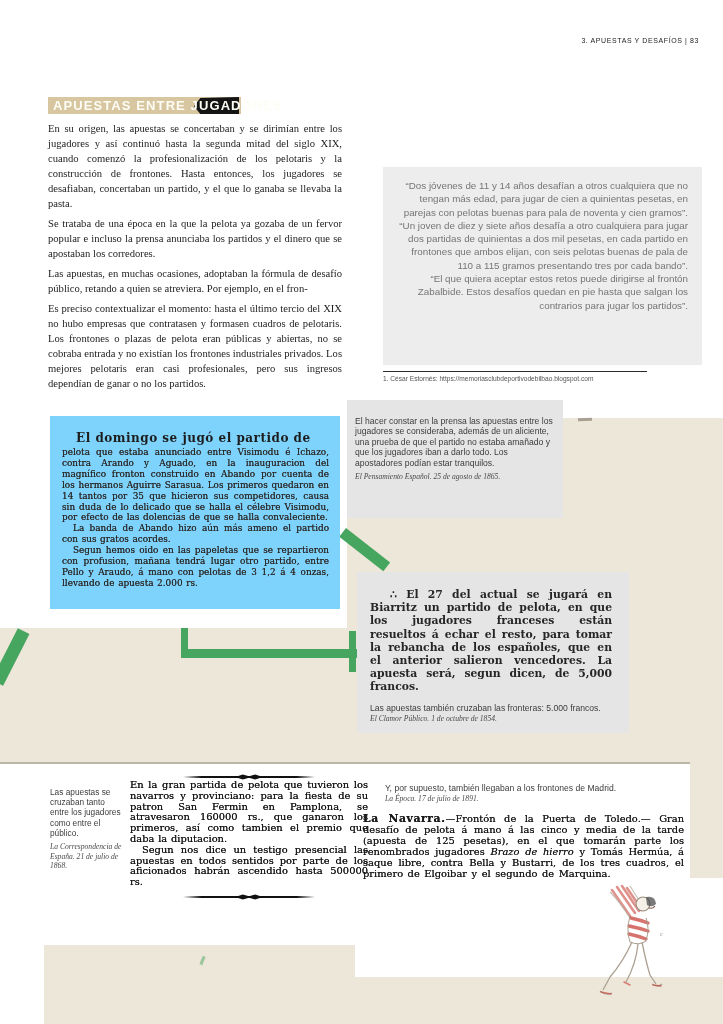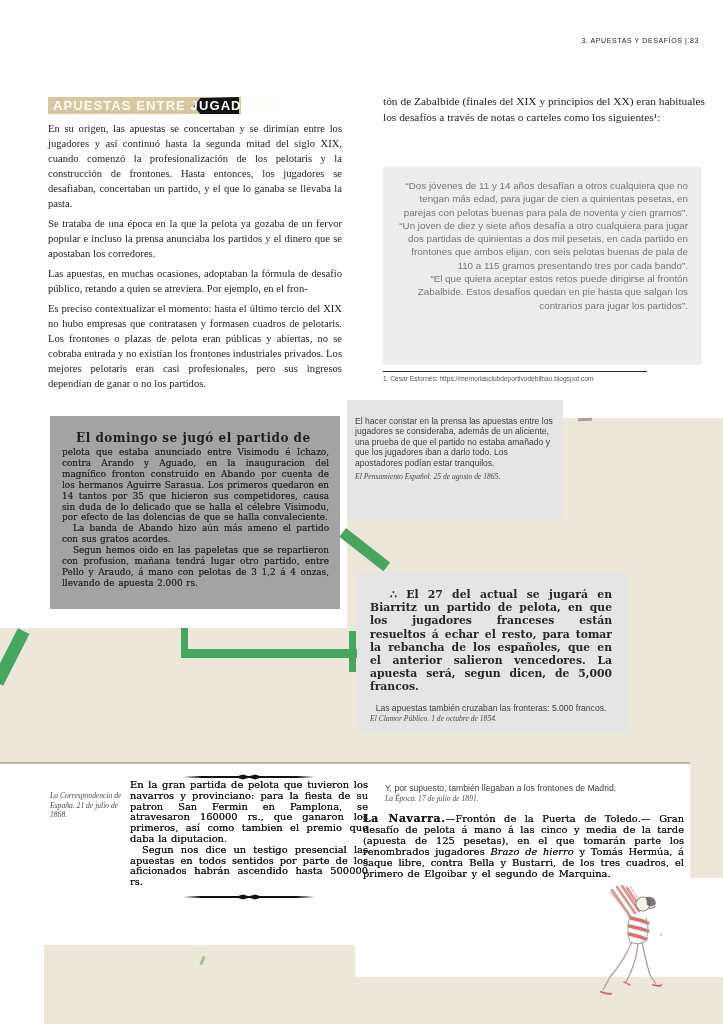--- a/index.html
+++ b/index.html
@@ -36,21 +36,21 @@
   .footnote{left:383px;top:375px;width:312px;font-family:"Liberation Sans",sans-serif;
         font-size:6.6px;color:#555;}
 
   
   .cream{position:absolute;background:#ece7d9;}
   .cream-b{border-bottom:2px solid #bcb6a7;}
   .green{position:absolute;background:#46a55e;z-index:2;}
 
   
   .whitebox{position:absolute;background:#e5e5e5;z-index:3;box-sizing:border-box;}
-  .yellowbox{position:absolute;background:#a3a3a3;z-index:3;box-sizing:border-box;}
+  .yellowbox{position:absolute;background:#7dd3fc;z-index:3;box-sizing:border-box;}
 
   .np{font-family:"DejaVu Serif",serif;color:#262626;text-align:justify;}
   .np p{margin:0;}
   .np p + p{text-indent:11px;}
 
   .np-lead-abando{font-family:"DejaVu Serif",serif;font-weight:bold;font-size:12px;
         letter-spacing:.5px;color:#1d1d1d;margin:0 0 2px 14px;white-space:nowrap;}
   .np-abando{font-size:8.9px;line-height:10.9px;word-spacing:.8px;color:#2a2a2a;
         text-shadow:0 0 .4px #3a3a3a;}
 
@@ -95,21 +95,20 @@
     <div class="title-text">APUESTAS ENTRE JUGADORES</div>
   </div>
 
   <div class="abs col1">
       <p>En su origen, las apuestas se concertaban y se dirimían entre los jugadores y así continuó hasta la segunda mitad del siglo XIX, cuando comenzó la profesionalización de los pelotaris y la construcción de frontones. Hasta entonces, los jugadores se desafiaban, concertaban un partido, y el que lo ganaba se llevaba la pasta.</p>
       <p>Se trataba de una época en la que la pelota ya gozaba de un fervor popular e incluso la prensa anunciaba los partidos y el dinero que se apostaban los corredores.</p>
       <p>Las apuestas, en muchas ocasiones, adoptaban la fórmula de desafío público, retando a quien se atreviera. Por ejemplo, en el fron-</p>
       <p>Es preciso contextualizar el momento: hasta el último tercio del XIX no hubo empresas que contratasen y formasen cuadros de pelotaris. Los frontones o plazas de pelota eran públicas y abiertas, no se cobraba entrada y no existían los frontones industriales privados. Los mejores pelotaris eran casi profesionales, pero sus ingresos dependían de ganar o no los partidos.</p>
     </div>
 
-  <div class="abs col2-lead">tón de Zabalbide (finales del XIX y principios del XX) eran habituales los desafíos a través de notas o carteles como los siguientes¹:</div>
 
   <div class="abs quote-box">
       <p>“Dos jóvenes de 11 y 14 años desafían a otros cualquiera que no tengan más edad, para jugar de cien a quinientas pesetas, en parejas con pelotas buenas para pala de noventa y cien gramos”.</p>
       <p>“Un joven de diez y siete años desafía a otro cualquiera para jugar dos partidas de quinientas a dos mil pesetas, en cada partido en frontones que ambos elijan, con seis pelotas buenas de pala de 110 a 115 gramos presentando tres por cada bando”.</p>
       <p>“El que quiera aceptar estos retos puede dirigirse al frontón Zabalbide. Estos desafíos quedan en pie hasta que salgan los contrarios para jugar los partidos”.</p>
     </div>
 
   <div class="abs fn-rule"></div>
   <div class="abs footnote">1. César Estornés: https://memoriasclubdeportivodebilbao.blogspot.com</div>
 
@@ -137,25 +136,26 @@
       </div>
   </div>
 
   <div class="whitebox" style="left:347px;top:400px;width:216px;height:118px;padding:16px 10px 0 8px;">
     <div class="cap-text">El hacer constar en la prensa las apuestas entre los jugadores se consideraba, además de un aliciente, una prueba de que el partido no estaba amañado y que los jugadores iban a darlo todo. Los apostadores podían estar tranquilos.</div>
     <div class="cap-src">El Pensamiento Español. 25 de agosto de 1865.</div>
   </div>
 
   <div class="whitebox" style="left:357px;top:572px;width:272px;height:161px;padding:16px 17px 0 13px;">
     <div class="np np-biarritz">∴  El 27 del actual se jugará en Biarritz un partido de pelota, en que los jugadores franceses están resueltos á echar el resto, para tomar la rebancha de los españoles, que en el anterior salieron vencedores. La apuesta será, segun dicen, de 5,000 francos.</div>
-    <div class="cap-text" style="margin-top:9px;text-align:center;">Las apuestas también cruzaban las fronteras: 5.000 francos.</div>
+    <div class="cap-text" style="margin-top:9px;">Las apuestas también cruzaban las fronteras: 5.000 francos.</div>
     <div class="cap-src" style="margin-top:1px;">El Clamor Público. 1 de octubre de 1854.</div>
   </div>
 
   <div class="abs" style="left:50px;top:787px;width:72px;">
+    <div class="cap-text" style="font-size:8.3px;line-height:10.2px;">Las apuestas se cruzaban tanto entre los jugadores como entre el público.</div>
     <div class="cap-src">La Correspondencia de España. 21 de julio de 1868.</div>
   </div>
 
   <div class="abs" style="left:130px;top:774px;width:238px;z-index:3;">
     <div class="orn"></div>
     <div class="np np-pamplona" style="margin-top:0;">
         <p>En la gran partida de pelota que tuvieron los navarros y provinciano: para la fiesta de su patron San Fermin en Pamplona, se atravesaron 160000 rs., que ganaron los primeros, así como tambien el premio que daba la diputacion.</p>
         <p>Segun nos dice un testigo presencial las apuestas en todos sentidos por parte de los aficionados habrán ascendido hasta 500000 rs.</p>
       </div>
     <div class="orn" style="margin-top:6px;"></div>

